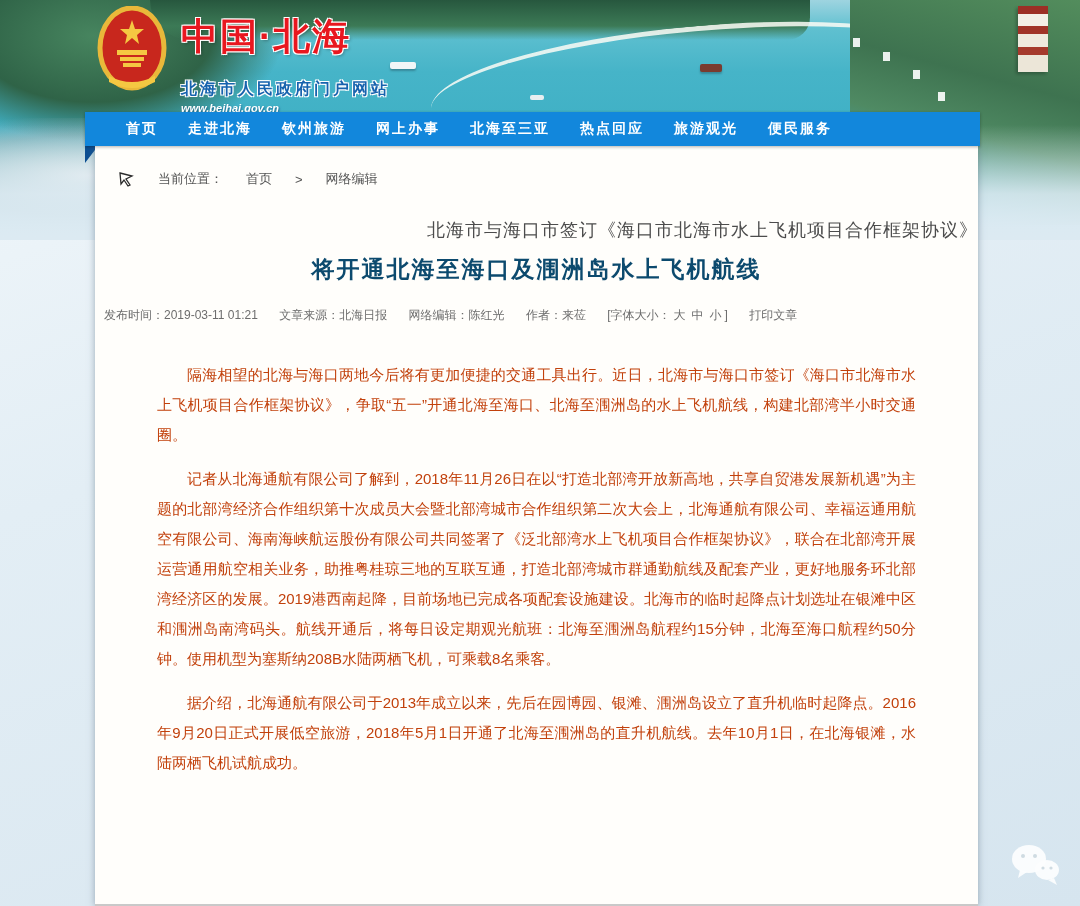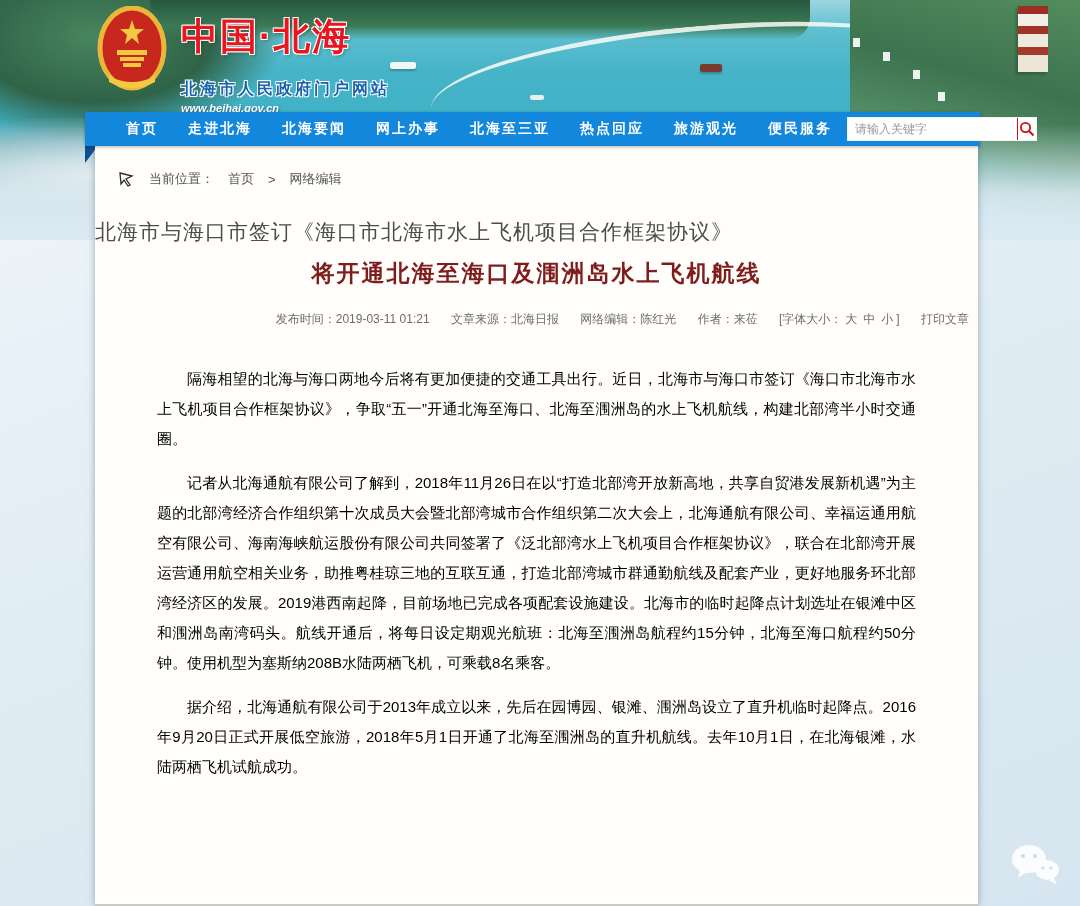--- a/index.html
+++ b/index.html
@@ -54,29 +54,29 @@
       font-family:"Liberation Sans","DejaVu Sans",sans-serif; }
   .nav-search input::placeholder { color:#999; }
   .search-btn { width:27px; background:#ffffff; border:none; border-left:1px solid #cc1111;
       display:flex; align-items:center; justify-content:center; cursor:pointer; }
   .nav-fold { position:absolute; left:85px; top:146px; width:0; height:0; z-index:3;
       border-top:17px solid #0d4f92; border-right:13px solid transparent; }
 
   
   .card { position:absolute; left:95px; top:146px; width:883px; height:760px; z-index:4;
       background:#fffefb; box-shadow:0 0 7px rgba(80,100,120,.5); border-bottom:2px solid #c9c9c9; }
-  .breadcrumb { display:flex; align-items:center; gap:14px; padding:24px 0 0 24px; font-size:13px; color:#565656; }
+  .breadcrumb { display:flex; align-items:center; gap:23px; padding:24px 0 0 24px; font-size:13px; color:#565656; }
   .breadcrumb .crumb-link { cursor:pointer; }
-  .article-subtitle { margin-top:30px; text-align:left; font-size:21px; color:#4c4c4c; letter-spacing:1px; }
-  .article-title { margin-top:12px; text-align:center; font-size:23px; font-weight:bold; color:#7f1d1d; letter-spacing:2px; }
-  .article-meta { margin-top:22px; text-align:right; font-size:12px; color:#6d6d6d; }
+  .article-subtitle { margin-top:30px; text-align:right; font-size:18px; color:#4c4c4c; letter-spacing:1px; }
+  .article-title { margin-top:12px; text-align:center; font-size:23px; font-weight:bold; color:#0c4a6e; letter-spacing:2px; }
+  .article-meta { margin-top:22px; text-align:left; font-size:12px; color:#6d6d6d; }
   .article-meta .seg { margin:0 9px; }
   .article-meta .clickable { cursor:pointer; }
   .size-opt { margin:0 3px; cursor:pointer; }
-  .article-body { margin:36px 62px 0 62px; font-size:15px; line-height:30px; color:#000000; text-align:justify; }
+  .article-body { margin:36px 62px 0 62px; font-size:15px; line-height:30px; color:#c2410c; text-align:justify; }
   .article-body p { text-indent:2em; margin-bottom:14px; }
 
   
   .watermark { position:absolute; right:20px; bottom:20px; z-index:9; display:flex; align-items:center; gap:10px; opacity:.95; }
   .watermark-label { font-size:30px; font-weight:bold; color:#fdfdfd; letter-spacing:3px;
       text-shadow:2px 2px 4px rgba(120,145,155,.85); }
 </style>
 </head>
 <body>
 
@@ -112,35 +112,26 @@
     <div class="masthead-text">
       <div class="site-name">中国·北海</div>
       <div class="site-subtitle">北海市人民政府门户网站</div>
       <div class="site-url">www.beihai.gov.cn</div>
     </div>
   </div>
 
   <div class="navbar">
     <div class="nav-item">首页</div>
     <div class="nav-item">走进北海</div>
-    <div class="nav-item">北海要闻</div>
+    <div class="nav-item">钦州旅游</div>
     <div class="nav-item">网上办事</div>
     <div class="nav-item">北海至三亚</div>
     <div class="nav-item">热点回应</div>
     <div class="nav-item">旅游观光</div>
     <div class="nav-item">便民服务</div>
-    <div class="nav-search">
-      <input type="text" placeholder="请输入关键字" style="">
-      <button class="search-btn">
-        <svg width="16" height="16" viewBox="0 0 16 16">
-          <circle cx="6.5" cy="6.5" r="4.6" fill="none" stroke="#cc1111" stroke-width="1.8"></circle>
-          <line x1="10" y1="10" x2="14.5" y2="14.5" stroke="#cc1111" stroke-width="2"></line>
-        </svg>
-      </button>
-    </div>
   </div>
   <div class="nav-fold"></div>
 
   <div class="card">
 
     <div class="breadcrumb">
       <svg width="16" height="16" viewBox="0 0 16 16">
         <path d="M1 2 L13 5 L7 8 L11 14 L9 15 L5 9 L2 13 Z" fill="none" stroke="#2b2b2b" stroke-width="1.3"></path>
       </svg>
       <span>当前位置：</span>

